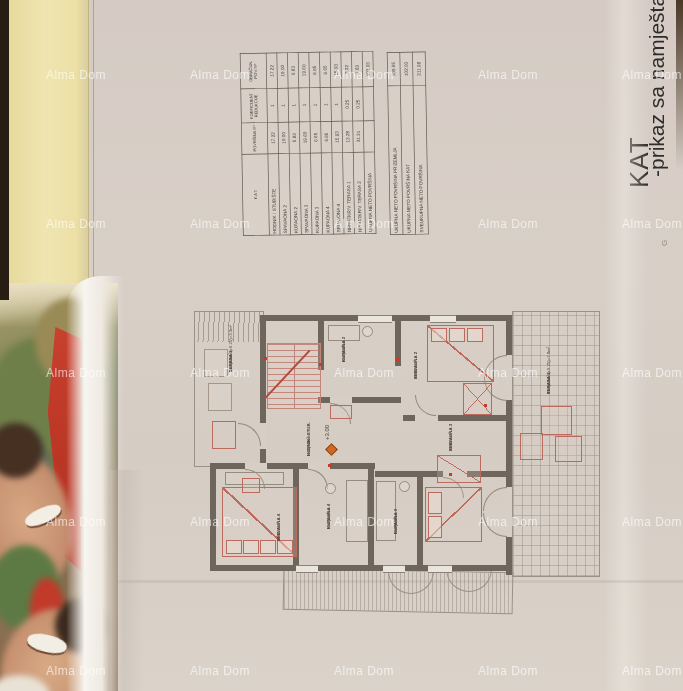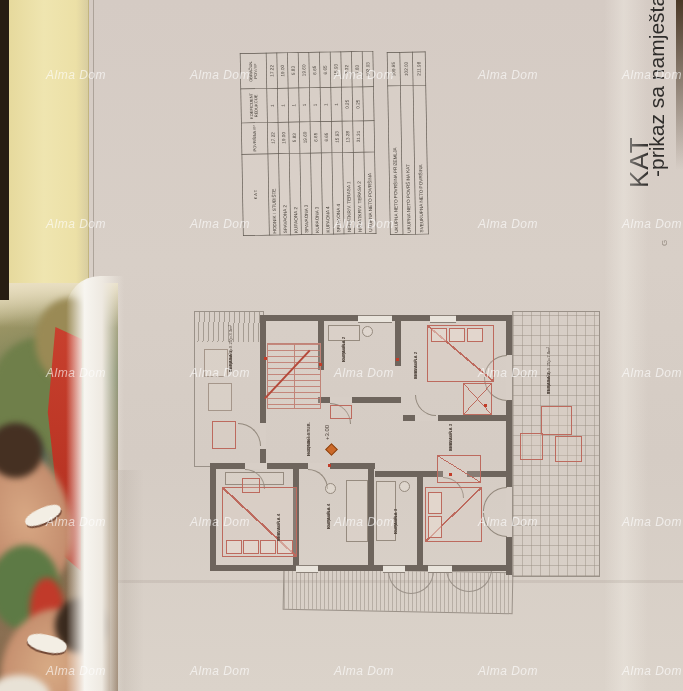--- a/index.html
+++ b/index.html
@@ -38,21 +38,21 @@
   table{border-collapse:collapse;width:100%;background:rgba(224,215,206,.25);}
   td,th{border:1px solid #5d564e;color:#433d36;padding:1px 2px;font-family:"Liberation Sans",sans-serif;}
   th{font-size:6px;font-weight:normal;line-height:1.15;height:36px;vertical-align:middle;text-align:center;}
   td{font-size:7px;line-height:1.05;height:13px;}
   td.num{text-align:center;width:45px;}
   td.lbl{text-align:left;width:127px;white-space:nowrap;}
   #t2 td{height:16px;}
   #t2 td.lbl{width:218px;}
   
   .wm{position:absolute;transform:translate(-50%,-50%);font-size:12px;color:rgba(255,255,255,.62);
-    letter-spacing:.5px;white-space:nowrap;z-index:9;font-style:italic;}
+    letter-spacing:.5px;white-space:nowrap;z-index:9;}
   
   #plan{position:absolute;left:188px;top:303px;width:440px;height:330px;z-index:2;}
   #plan *{position:absolute;}
   .w{background:#6e655d;}                    
   .out{border:1px solid #9a9188;background:transparent;}
   .gap{background:#d7cec6;}
   .win{background:#e9e4dc;border-top:1px solid #8a8178;border-bottom:1px solid #8a8178;}
   .arc{border:1px solid #93897d;background:transparent;}
   .arc-tl{border-right:none;border-bottom:none;border-radius:100% 0 0 0;}
   .arc-tr{border-left:none;border-bottom:none;border-radius:0 100% 0 0;}

